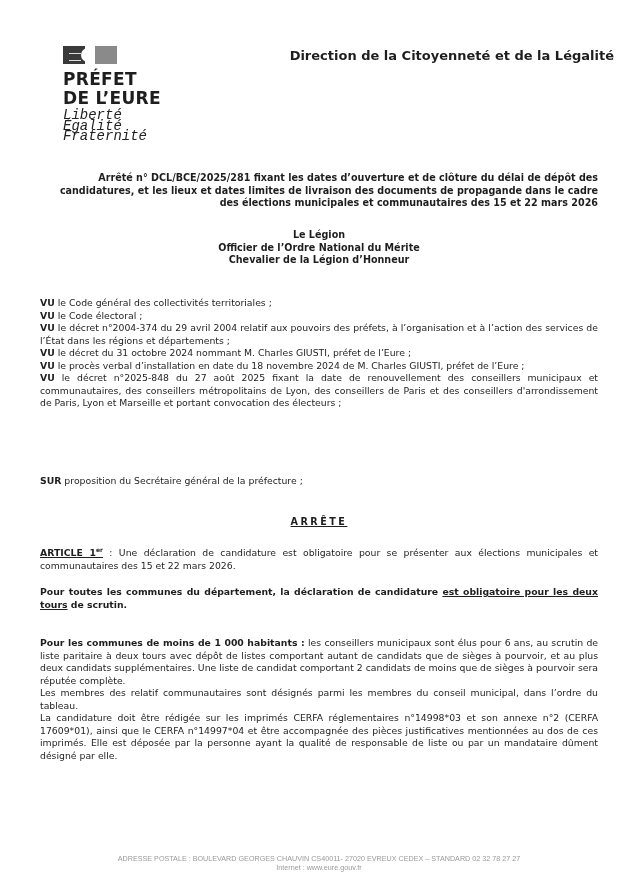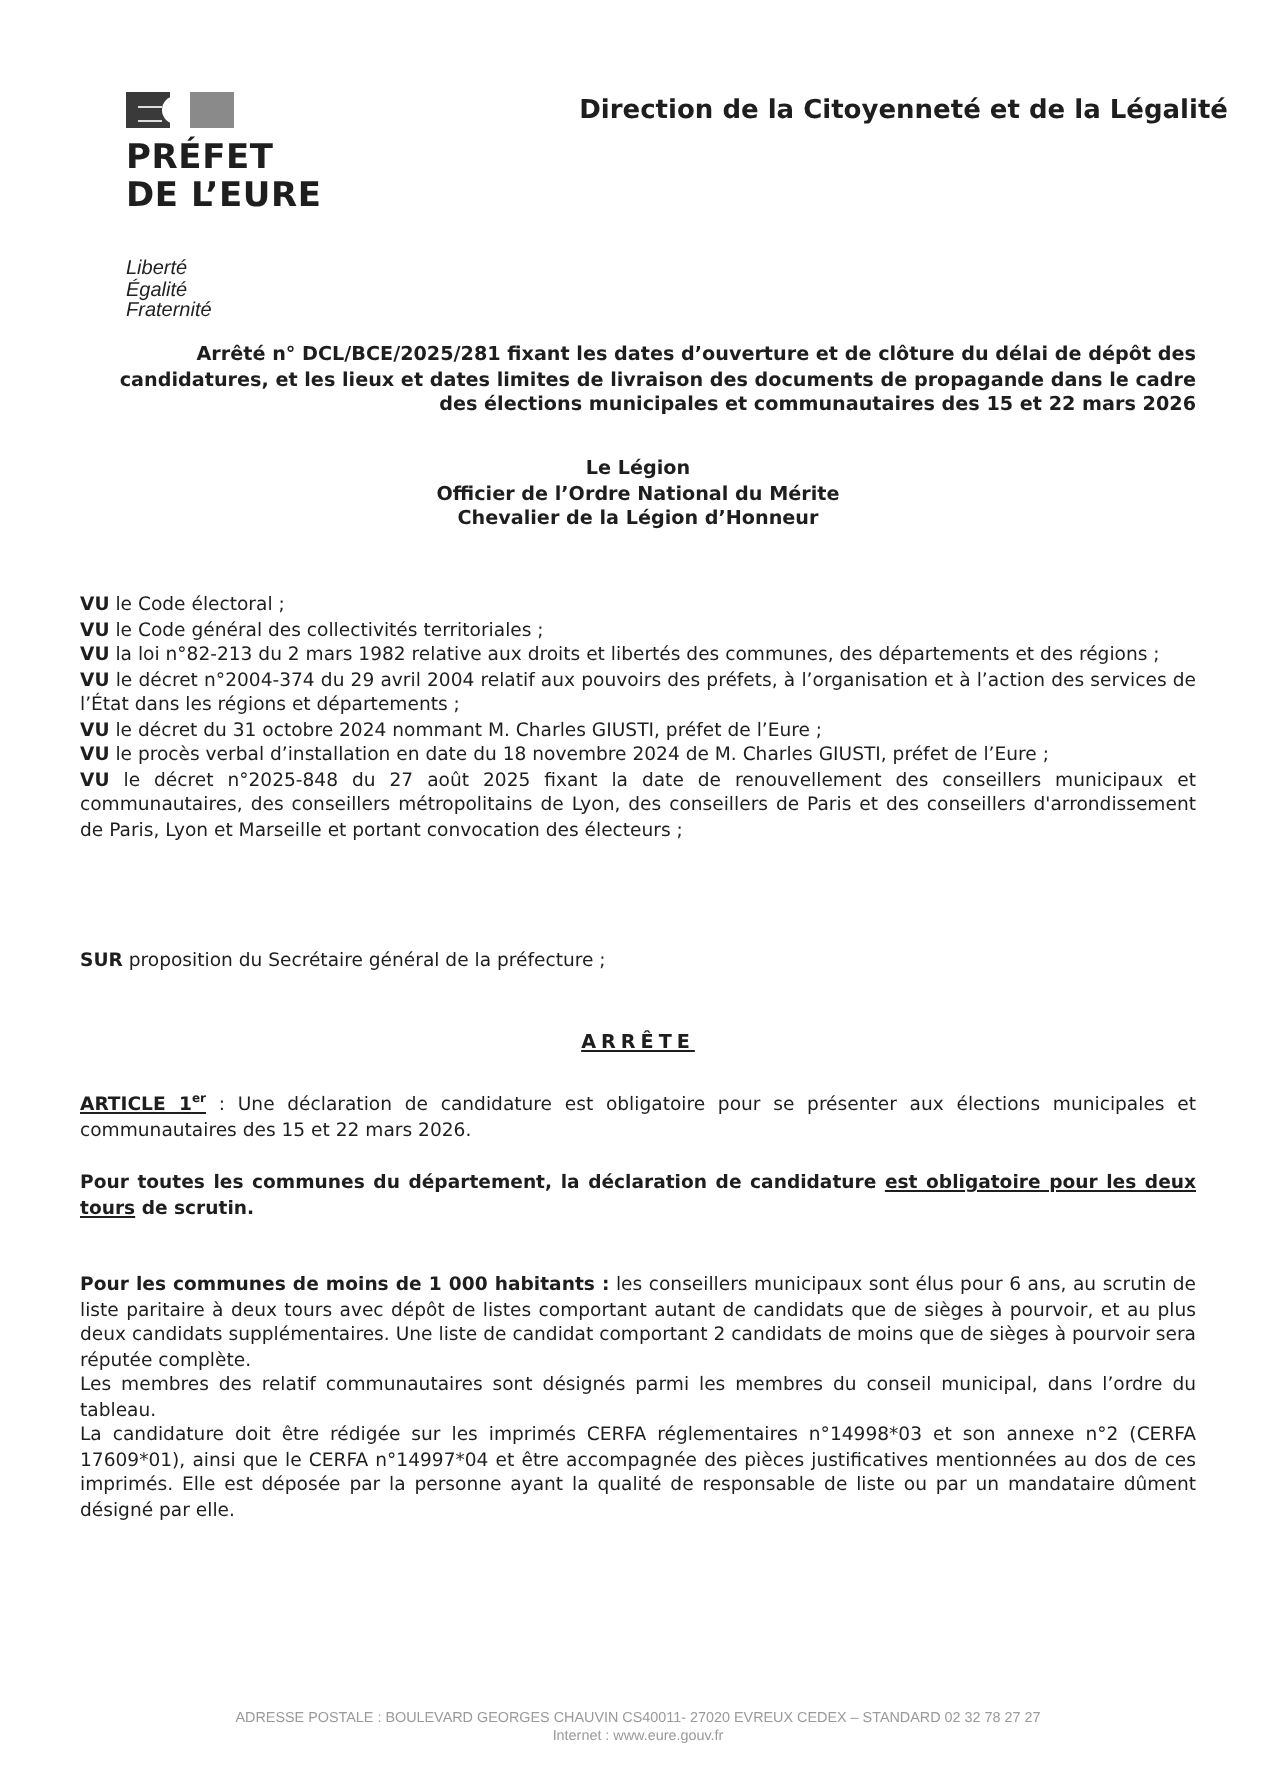--- a/index.html
+++ b/index.html
@@ -12,22 +12,22 @@
   .marianne { width: 54px; height: 18px; display: flex; position: relative; }
   .marianne .blue { width: 22px; height: 18px; background: #3a3a3a; }
   .marianne .gap { width: 10px; height: 18px; background: #ffffff; position: relative; }
   .marianne .red { width: 22px; height: 18px; background: #8a8a8a; }
   .marianne .profile { position: absolute; left: 18px; top: 2px; width: 14px; height: 14px;
                        border-radius: 50% 30% 40% 50%; background: #fff; }
   .marianne .hand { position: absolute; left: 6px; top: 7px; width: 12px; height: 6px;
                     border-top: 1.5px solid #ddd; border-bottom: 1.5px solid #ddd; }
   .prefet-title { margin-top: 6px; font-weight: bold; font-size: 17px; line-height: 19px;
                   letter-spacing: 0.3px; color: #1e1e1e; font-family: "DejaVu Sans", sans-serif; }
-  .devise { margin-top: 22px; font-family: Liberation Sans, sans-serif; font-style: italic;
-            font-size: 10px; line-height: 10.5px; color: #222; }
+  .devise { margin-top: 2px; font-family: Liberation Mono, monospace; font-style: italic;
+            font-size: 14px; line-height: 10.5px; color: #222; }
 
   .direction { position: absolute; right: 24px; top: 48px; font-weight: bold; font-size: 13px;
                color: #1e1e1e; }
 
   .title-block { position: absolute; left: 40px; width: 558px; top: 172px; text-align: right;
                  font-weight: bold; font-size: 9.6px; line-height: 12.5px; }
   .prefet-block { position: absolute; left: 40px; width: 558px; top: 229px; text-align: center;
                   font-weight: bold; font-size: 9.6px; line-height: 12.5px; }
 
   .body { position: absolute; left: 40px; width: 558px; font-size: 9.3px; line-height: 12.5px;
@@ -82,23 +82,22 @@
     <div>des élections municipales et communautaires des 15 et 22 mars 2026</div>
   </div>
 
   <div class="prefet-block">
     <div>Le Légion</div>
     <div>Officier de l’Ordre National du Mérite</div>
     <div>Chevalier de la Légion d’Honneur</div>
   </div>
 
   <div class="body vu-block">
+    <p><span class="b">VU</span><span> le Code général des collectivités territoriales ;</span></p>
     <p><span class="b">VU</span><span> le Code électoral ;</span></p>
-    <p><span class="b">VU</span><span> le Code général des collectivités territoriales ;</span></p>
-    <p><span class="b">VU</span><span> la loi n°82-213 du 2 mars 1982 relative aux droits et libertés des communes, des départements et des régions ;</span></p>
     <p><span class="b">VU</span><span> le décret n°2004-374 du 29 avril 2004 relatif aux pouvoirs des préfets, à l’organisation et à l’action des services de l’État dans les régions et départements ;</span></p>
     <p><span class="b">VU</span><span> le décret du 31 octobre 2024 nommant M. Charles GIUSTI, préfet de l’Eure ;</span></p>
     <p><span class="b">VU</span><span> le procès verbal d’installation en date du 18 novembre 2024 de M. Charles GIUSTI, préfet de l’Eure ;</span></p>
     <p><span class="b">VU</span><span> le décret n°2025-848 du 27 août 2025 fixant la date de renouvellement des conseillers municipaux et communautaires, des conseillers métropolitains de Lyon, des conseillers de Paris et des conseillers d'arrondissement de Paris, Lyon et Marseille et portant convocation des électeurs ;</span></p>
   </div>
 
   <div class="body sur">
     <p><span class="b">SUR</span><span> proposition du Secrétaire général de la préfecture ;</span></p>
   </div>
 

